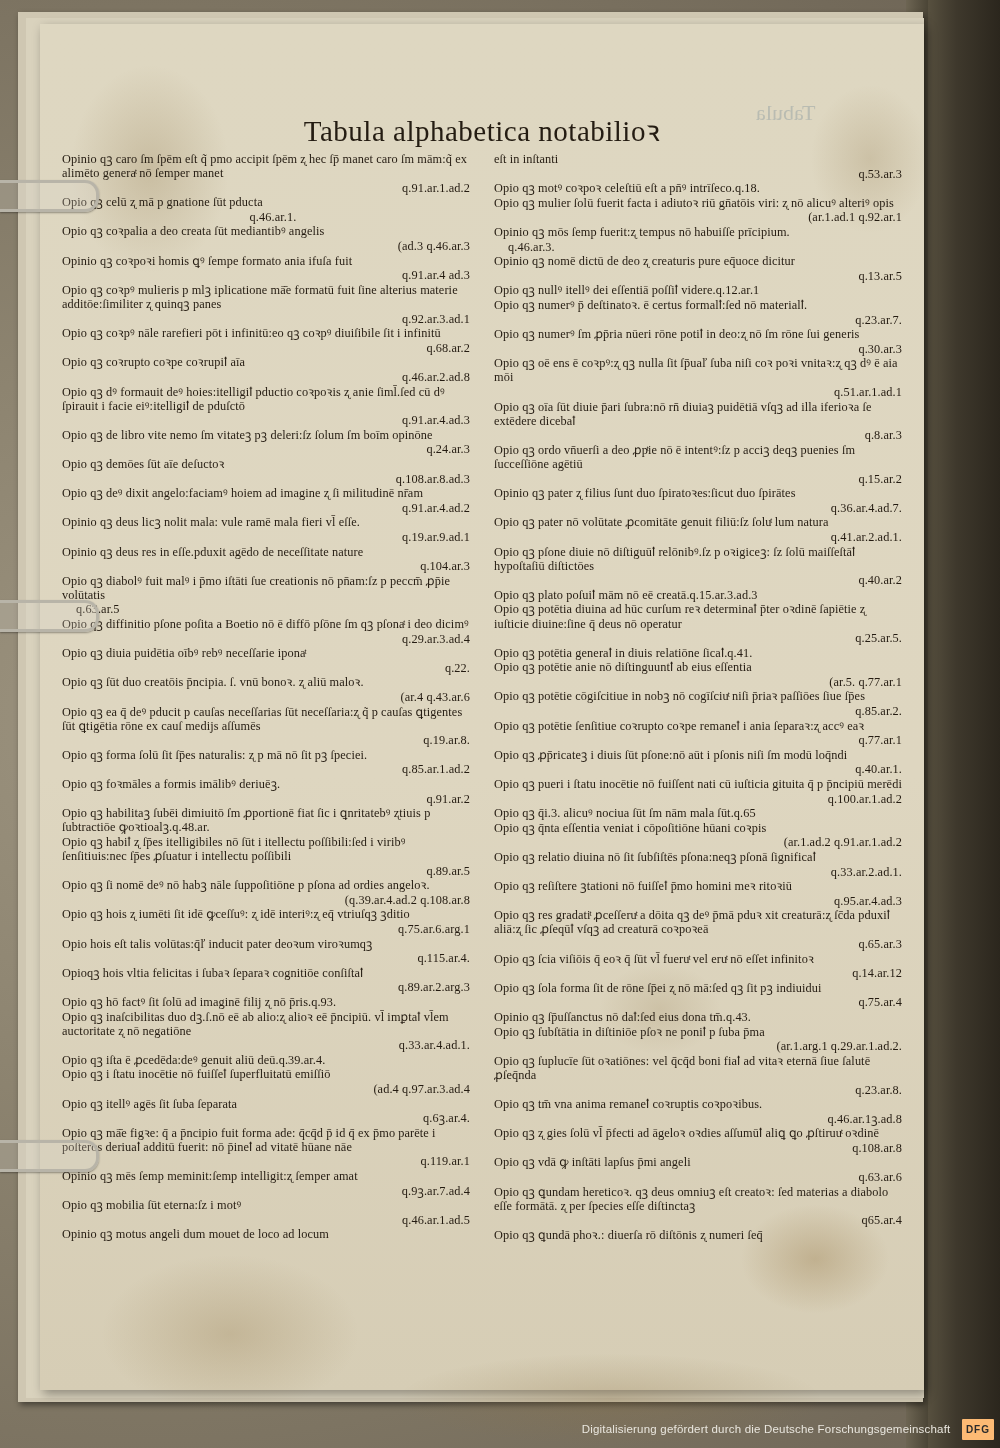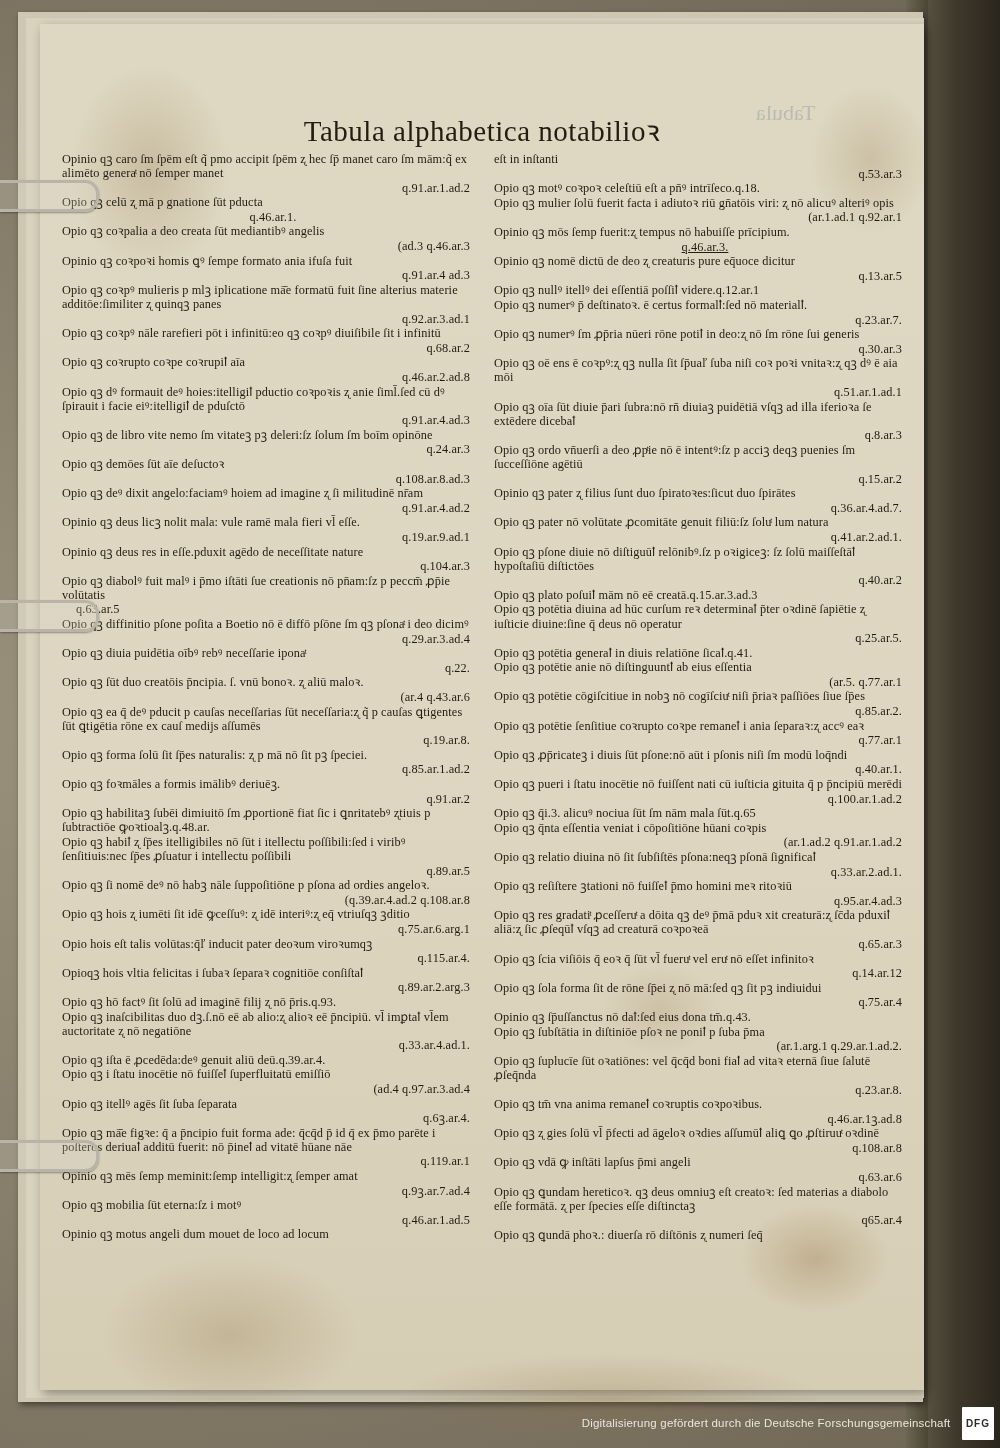--- a/index.html
+++ b/index.html
@@ -165,22 +165,22 @@
     right: 6px;
     bottom: 8px;
     font-family: "Liberation Sans", sans-serif;
     font-size: 11.5px;
     color: #e9e6de;
     letter-spacing: 0.2px;
   }
   .credit .dfg {
     display: inline-block;
     margin-left: 8px;
-    padding: 11px 4px;
-    background: #ffffff;
+    padding: 5px 4px;
+    background: #fdba74;
     color: #2b2b2b;
     font-weight: 700;
     font-size: 10px;
     letter-spacing: 1px;
     border-radius: 1px;
   }
 </style>
 </head>
 <body>
 
@@ -273,21 +273,21 @@
           <div class="entry cont" style="text-align: right;">q.46.ar.1.ad.5</div>
           <div class="entry">Opinio qꝫ motus angeli dum mouet de loco ad locum</div>
         </div>
       <div class="col right">
           <div class="entry">eſt in inſtanti</div>
           <div class="entry cont" style="text-align: right;">q.53.ar.3</div>
           <div class="entry">Opio qꝫ motꝰ coꝛpoꝛ celeſtiū eſt a pn̄ꝰ intrīſeco.q.18.</div>
           <div class="entry">Opio qꝫ mulier ſolū fuerit facta i adiutoꝛ riū gn̄atōis viri: ʐ nō alicuꝰ alteriꝰ opis</div>
           <div class="entry cont" style="text-align: right;">(ar.1.ad.1  q.92.ar.1</div>
           <div class="entry">Opinio qꝫ mōs ſemp fuerit:ʐ tempus nō habuiſſe prīcipium.</div>
-          <div class="entry cont" style="text-align: center; text-decoration: underline;">q.46.ar.3.</div>
+          <div class="entry cont" style="text-align: left;">q.46.ar.3.</div>
           <div class="entry">Opinio qꝫ nomē dictū de deo ʐ creaturis pure eq̄uoce dicitur</div>
           <div class="entry cont" style="text-align: right;">q.13.ar.5</div>
           <div class="entry">Opio qꝫ nullꝰ itellꝰ dei eſſentiā poſſiꝉ videre.q.12.ar.1</div>
           <div class="entry">Opio qꝫ numerꝰ p̄ deſtinatoꝛ. ē certus formalꝉ:ſed nō materialꝉ.</div>
           <div class="entry cont" style="text-align: right;">q.23.ar.7.</div>
           <div class="entry">Opio qꝫ numerꝰ ſm ꝓp̄ria nūeri rōne potiꝉ in deo:ʐ nō ſm rōne ſui generis</div>
           <div class="entry cont" style="text-align: right;">q.30.ar.3</div>
           <div class="entry">Opio qꝫ oē ens ē coꝛpꝰ:ʐ qꝫ nulla ſit ſp̄uaľ ſuba niſi coꝛ poꝛi vnitaꝛ:ʐ qꝫ dꝰ ē aia mōi</div>
           <div class="entry cont" style="text-align: right; font-family: Liberation Serif, serif;">q.51.ar.1.ad.1</div>
           <div class="entry">Opio qꝫ oīa ſūt diuie p̄ari ſubra:nō rn̄ diuiaꝫ puidētiā vſqꝫ ad illa iferioꝛa ſe extēdere dicebaꝉ</div>

